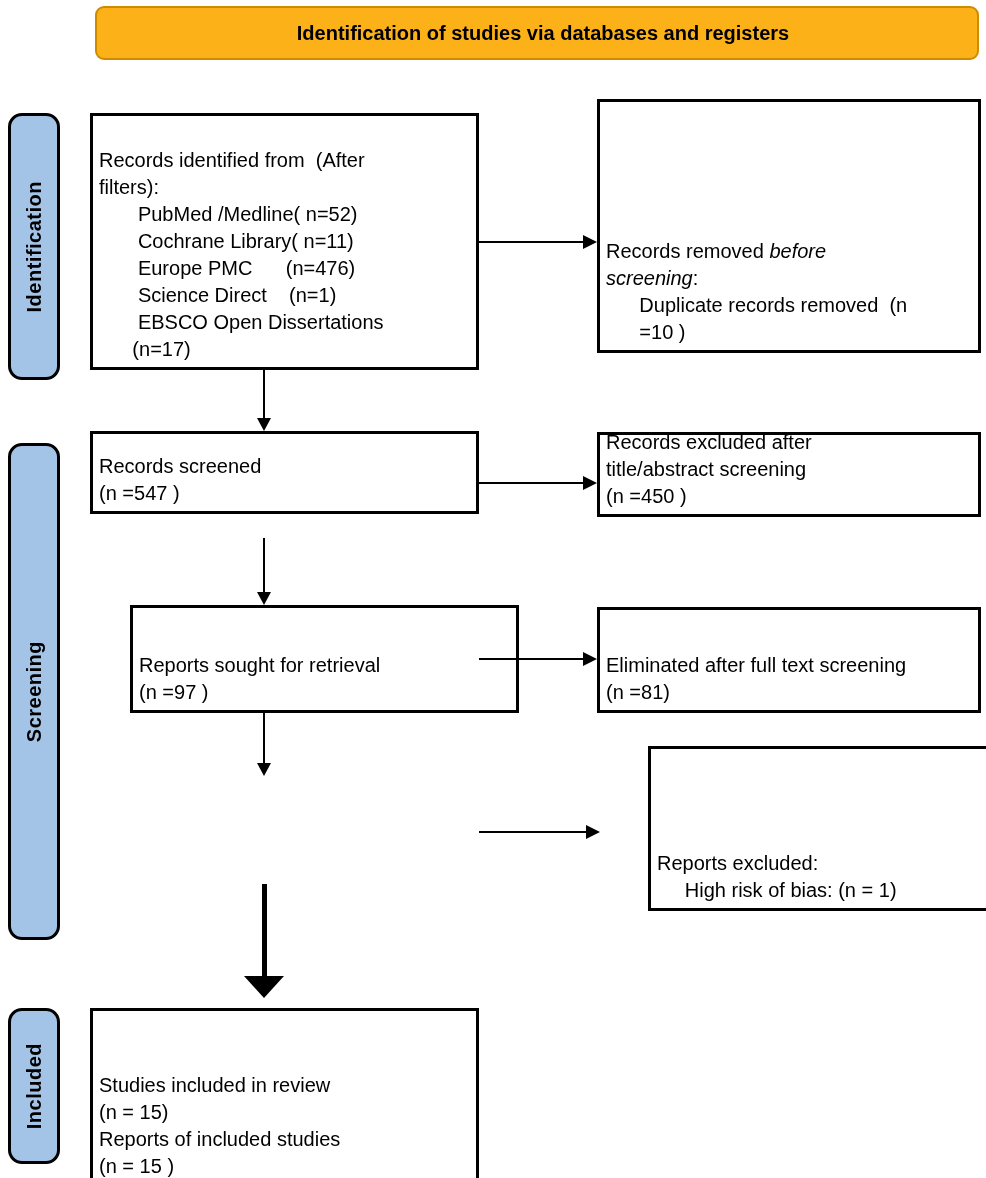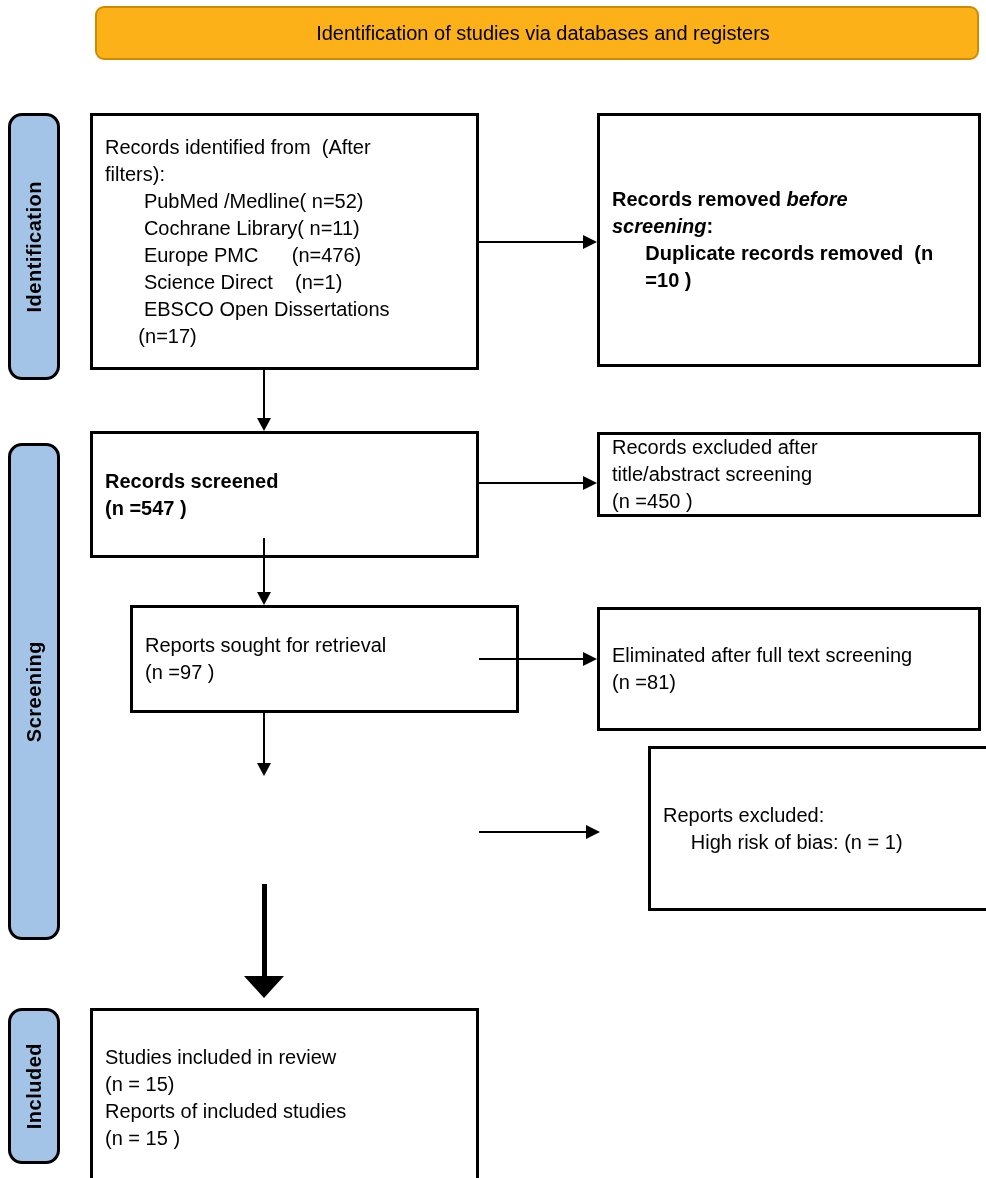--- a/index.html
+++ b/index.html
@@ -8,36 +8,36 @@
     width:986px;height:1178px;
     background:#ffffff;
     font-family:"Liberation Sans", sans-serif;
     color:#000;
     overflow:hidden;
   }
   .banner{
     position:absolute;left:95px;top:6px;width:884px;height:54px;
     background:#FBB117;border:2px solid #CE8B00;border-radius:9px;
     display:flex;align-items:center;justify-content:center;
-    font-size:20px;font-weight:normal;box-sizing:border-box;padding-left:12px;
+    font-size:20px;font-weight:bold;box-sizing:border-box;padding-left:12px;
   }
   .side-bar{
     position:absolute;left:8px;width:52px;
     background:#A3C4E7;border:3px solid #000;border-radius:14px;
     display:flex;align-items:center;justify-content:center;
     box-sizing:border-box;
   }
   .vtext{
     writing-mode:vertical-rl;transform:rotate(180deg);
     font-size:20px;font-weight:bold;letter-spacing:0.5px;
   }
   .box{
     position:absolute;background:#fff;border:3px solid #000;
-    box-sizing:border-box;display:flex;align-items:center;
-    padding:4px 16px 4px 12px;
+    box-sizing:border-box;display:flex;align-items:flex-end;
+    padding:4px 16px 4px 6px;
   }
   .box-text{
     font-size:20px;line-height:1.35;white-space:pre-wrap;
   }
   .it{font-style:italic;}
   .col-left{left:90px;width:389px;}
   .col-right{left:597px;width:384px;}
   .arrow{position:absolute;}
   .shaft-h{position:absolute;left:0;top:6px;height:2px;background:#000;}
   .head-right{
@@ -78,52 +78,52 @@
     <div class="box-text">Records identified from  (After
 filters):
        PubMed /Medline( n=52)
        Cochrane Library( n=11)
        Europe PMC      (n=476)
        Science Direct    (n=1)
        EBSCO Open Dissertations
       (n=17)</div>
   </div>
 
-  <div class="box col-left" style="top:431px;height:127px;font-weight:bold;">
+  <div class="box col-left" style="top:431px;height:83px;">
     <div class="box-text">Records screened
 (n =547 )</div>
   </div>
 
   <div class="box col-left" style="top:605px;height:108px;margin-left:40px;">
     <div class="box-text">Reports sought for retrieval
 (n =97 )</div>
   </div>
 
 
   <div class="box col-left" style="top:1008px;height:179px;">
     <div class="box-text">Studies included in review
 (n = 15)
 Reports of included studies
 (n = 15 )</div>
   </div>
 
-  <div class="box col-right" style="top:113px;height:254px;font-weight:bold;">
+  <div class="box col-right" style="top:99px;height:254px;">
     <div class="box-text"><span>Records removed </span><span class="it">before
 screening</span><span>:</span><span>
       Duplicate records removed  (n
       =10 )</span></div>
   </div>
 
   <div class="box col-right" style="top:432px;height:85px;">
     <div class="box-text">Records excluded after
 title/abstract screening
 (n =450 )</div>
   </div>
 
-  <div class="box col-right" style="top:607px;height:124px;">
+  <div class="box col-right" style="top:607px;height:106px;">
     <div class="box-text">Eliminated after full text screening
 (n =81)</div>
   </div>
 
   <div class="box col-right" style="top:746px;height:165px;left:600px;width:381px;margin-left:48px;">
     <div class="box-text">Reports excluded:
      High risk of bias: (n = 1)</div>
   </div>
 
   <div class="arrow" style="left:479px;top:235px;width:118px;height:14px;">

